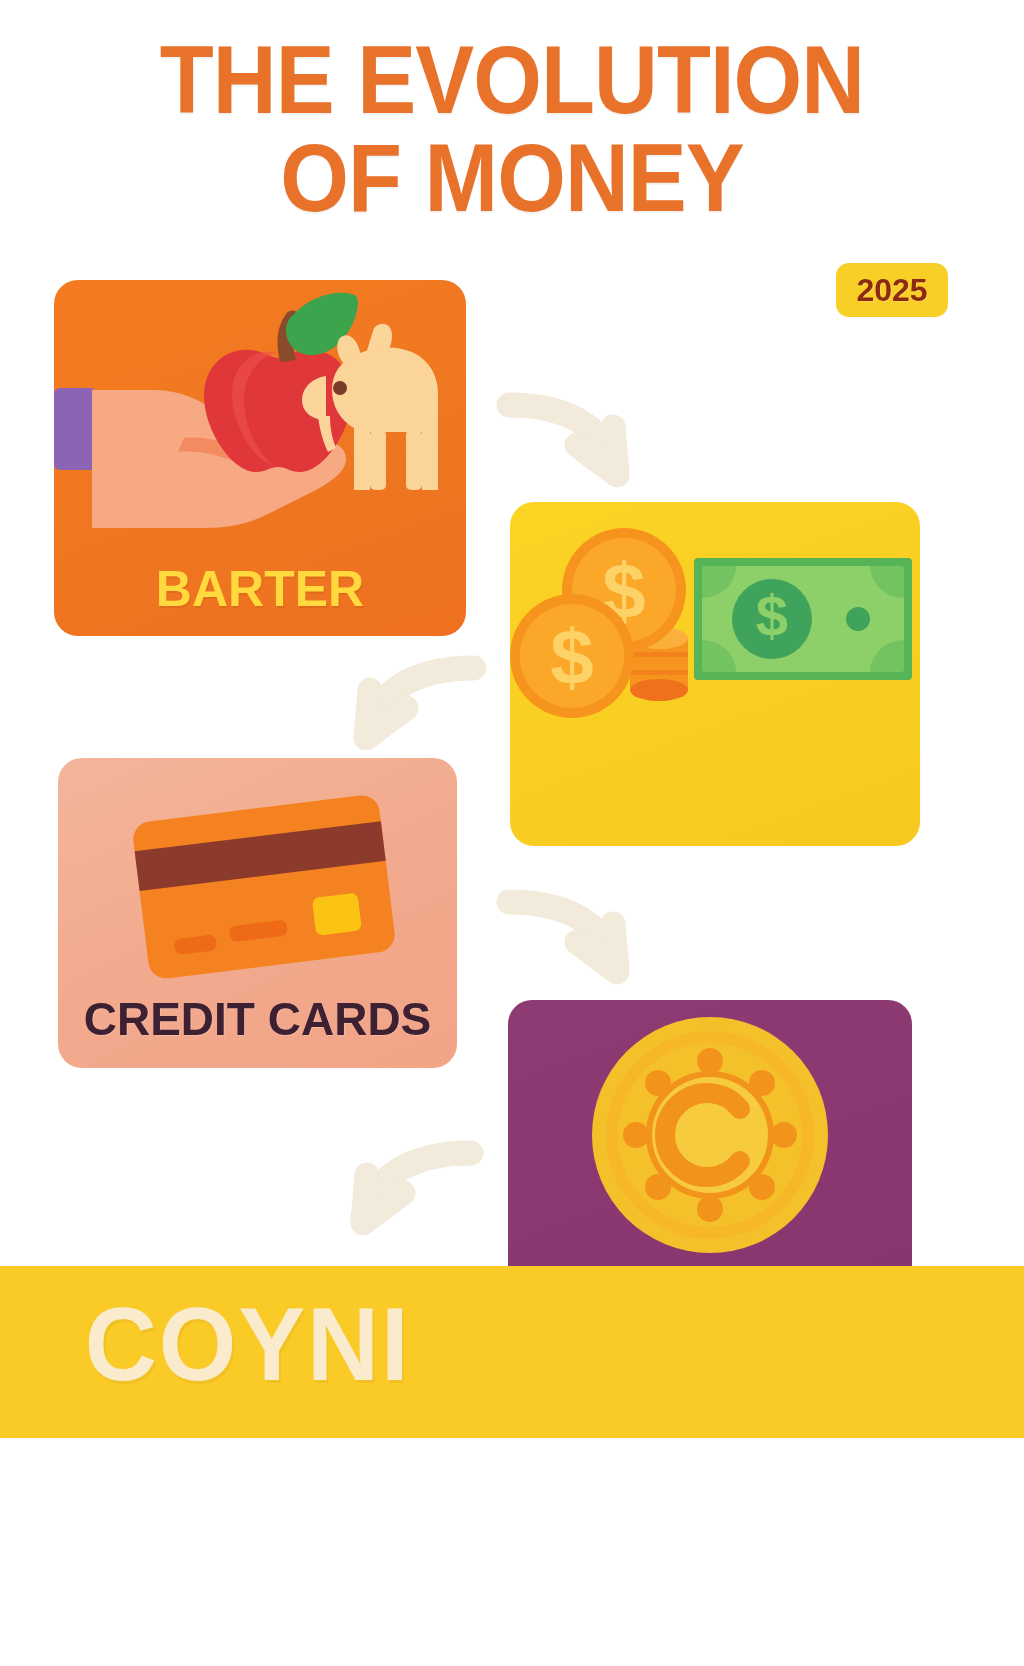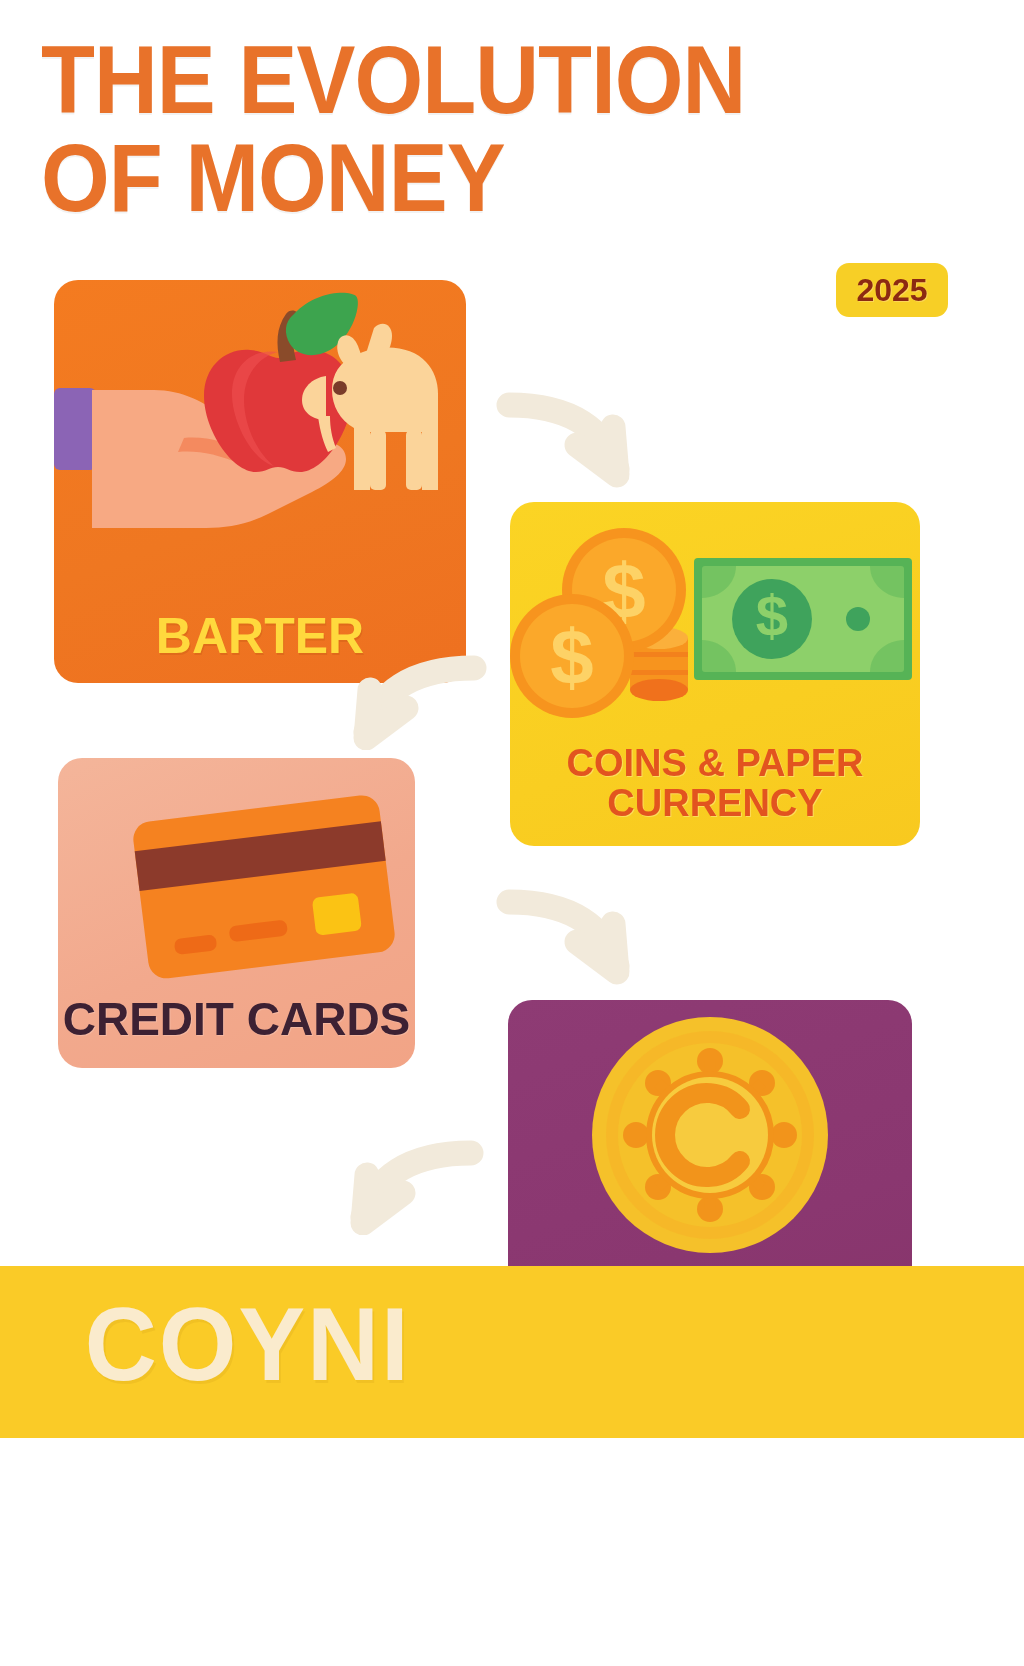--- a/index.html
+++ b/index.html
@@ -9,21 +9,21 @@
     font-family:"Liberation Sans", sans-serif;
     position:relative;
     overflow:hidden;
   }
 
   #poster { position:relative; width:1024px; height:1666px; background:#fff; }
 
   
   .title-block{
     position:absolute; left:0; top:36px; width:1024px;
-    text-align:left; line-height:0.92;
+    text-align:center; line-height:0.92;
   }
   .title-line{
     display:block;
     font-family:"Liberation Sans Narrow","Liberation Sans",sans-serif;
     font-weight:bold;
     font-size:96px;
     letter-spacing:-1px;
     color:#E8722A;
     transform:scaleX(0.92);
     text-shadow:0 2px 0 rgba(0,0,0,0.05);
@@ -52,41 +52,41 @@
   .card-label{
     position:absolute; left:0; width:100%;
     text-align:center;
     font-weight:bold;
     line-height:1.0;
     letter-spacing:0px;
   }
 
   
   #card-barter{
-    left:54px; top:280px; width:412px; height:403px;
+    left:54px; top:280px; width:412px; height:356px;
     background:linear-gradient(160deg,#F47B20 0%,#EF7721 55%,#EE7020 100%);
   }
   #card-barter .card-label{
     bottom:22px; font-size:50px; color:#FFD93D;
     text-shadow:1px 2px 0 rgba(180,80,10,.25);
   }
 
   
   #card-coins{
     left:510px; top:502px; width:410px; height:344px;
     background:linear-gradient(160deg,#FBD424 0%,#F9CE21 60%,#F8C91F 100%);
   }
   #card-coins .card-label{
     bottom:22px; font-size:38px; color:#E2541F; line-height:1.05;
     text-shadow:1px 1px 0 rgba(255,235,140,.55);
   }
 
   
   #card-credit{
-    left:58px; top:758px; width:357px; height:310px;
+    left:58px; top:758px; width:399px; height:310px;
     background:linear-gradient(155deg,#F4B59A 0%,#F2A98D 55%,#F2A486 100%);
     padding-left:12px;
   }
   #card-credit .card-label{
     bottom:26px; font-size:46px; color:#3D2133;
     text-shadow:1px 1px 0 rgba(255,255,255,.18);
   }
 
   
   #card-digital{
@@ -189,24 +189,20 @@
         <circle cx="114" cy="80" r="52" fill="#FBA82A"></circle>
         <text x="114" y="108" font-family="Liberation Sans, sans-serif" font-size="78" font-weight="bold" fill="#FDD266" text-anchor="middle">$</text>
       </g>
 
       <g>
         <circle cx="62" cy="146" r="62" fill="#F7941E"></circle>
         <circle cx="62" cy="146" r="52" fill="#FBA82A"></circle>
         <text x="62" y="174" font-family="Liberation Sans, sans-serif" font-size="78" font-weight="bold" fill="#FDD266" text-anchor="middle">$</text>
       </g>
     </svg>
-    <div class="card-label">
-      <div>COINS &amp; PAPER</div>
-      <div>CURRENCY</div>
-    </div>
   </div>
 
   <div class="card" id="card-credit">
     <svg class="illus" style="left:0;top:14px;" width="410" height="230" viewBox="0 0 410 230">
       <g transform="rotate(-7 205 115)">
         <rect x="82" y="36" width="248" height="158" rx="18" fill="#F58220"></rect>
         <rect x="82" y="64" width="248" height="40" fill="#8C3A2B"></rect>
         <rect x="252" y="132" width="46" height="38" rx="7" fill="#FBC314"></rect>
         <rect x="110" y="156" width="42" height="16" rx="7" fill="#EE6A17"></rect>
         <rect x="166" y="150" width="58" height="16" rx="7" fill="#EE6A17"></rect>

